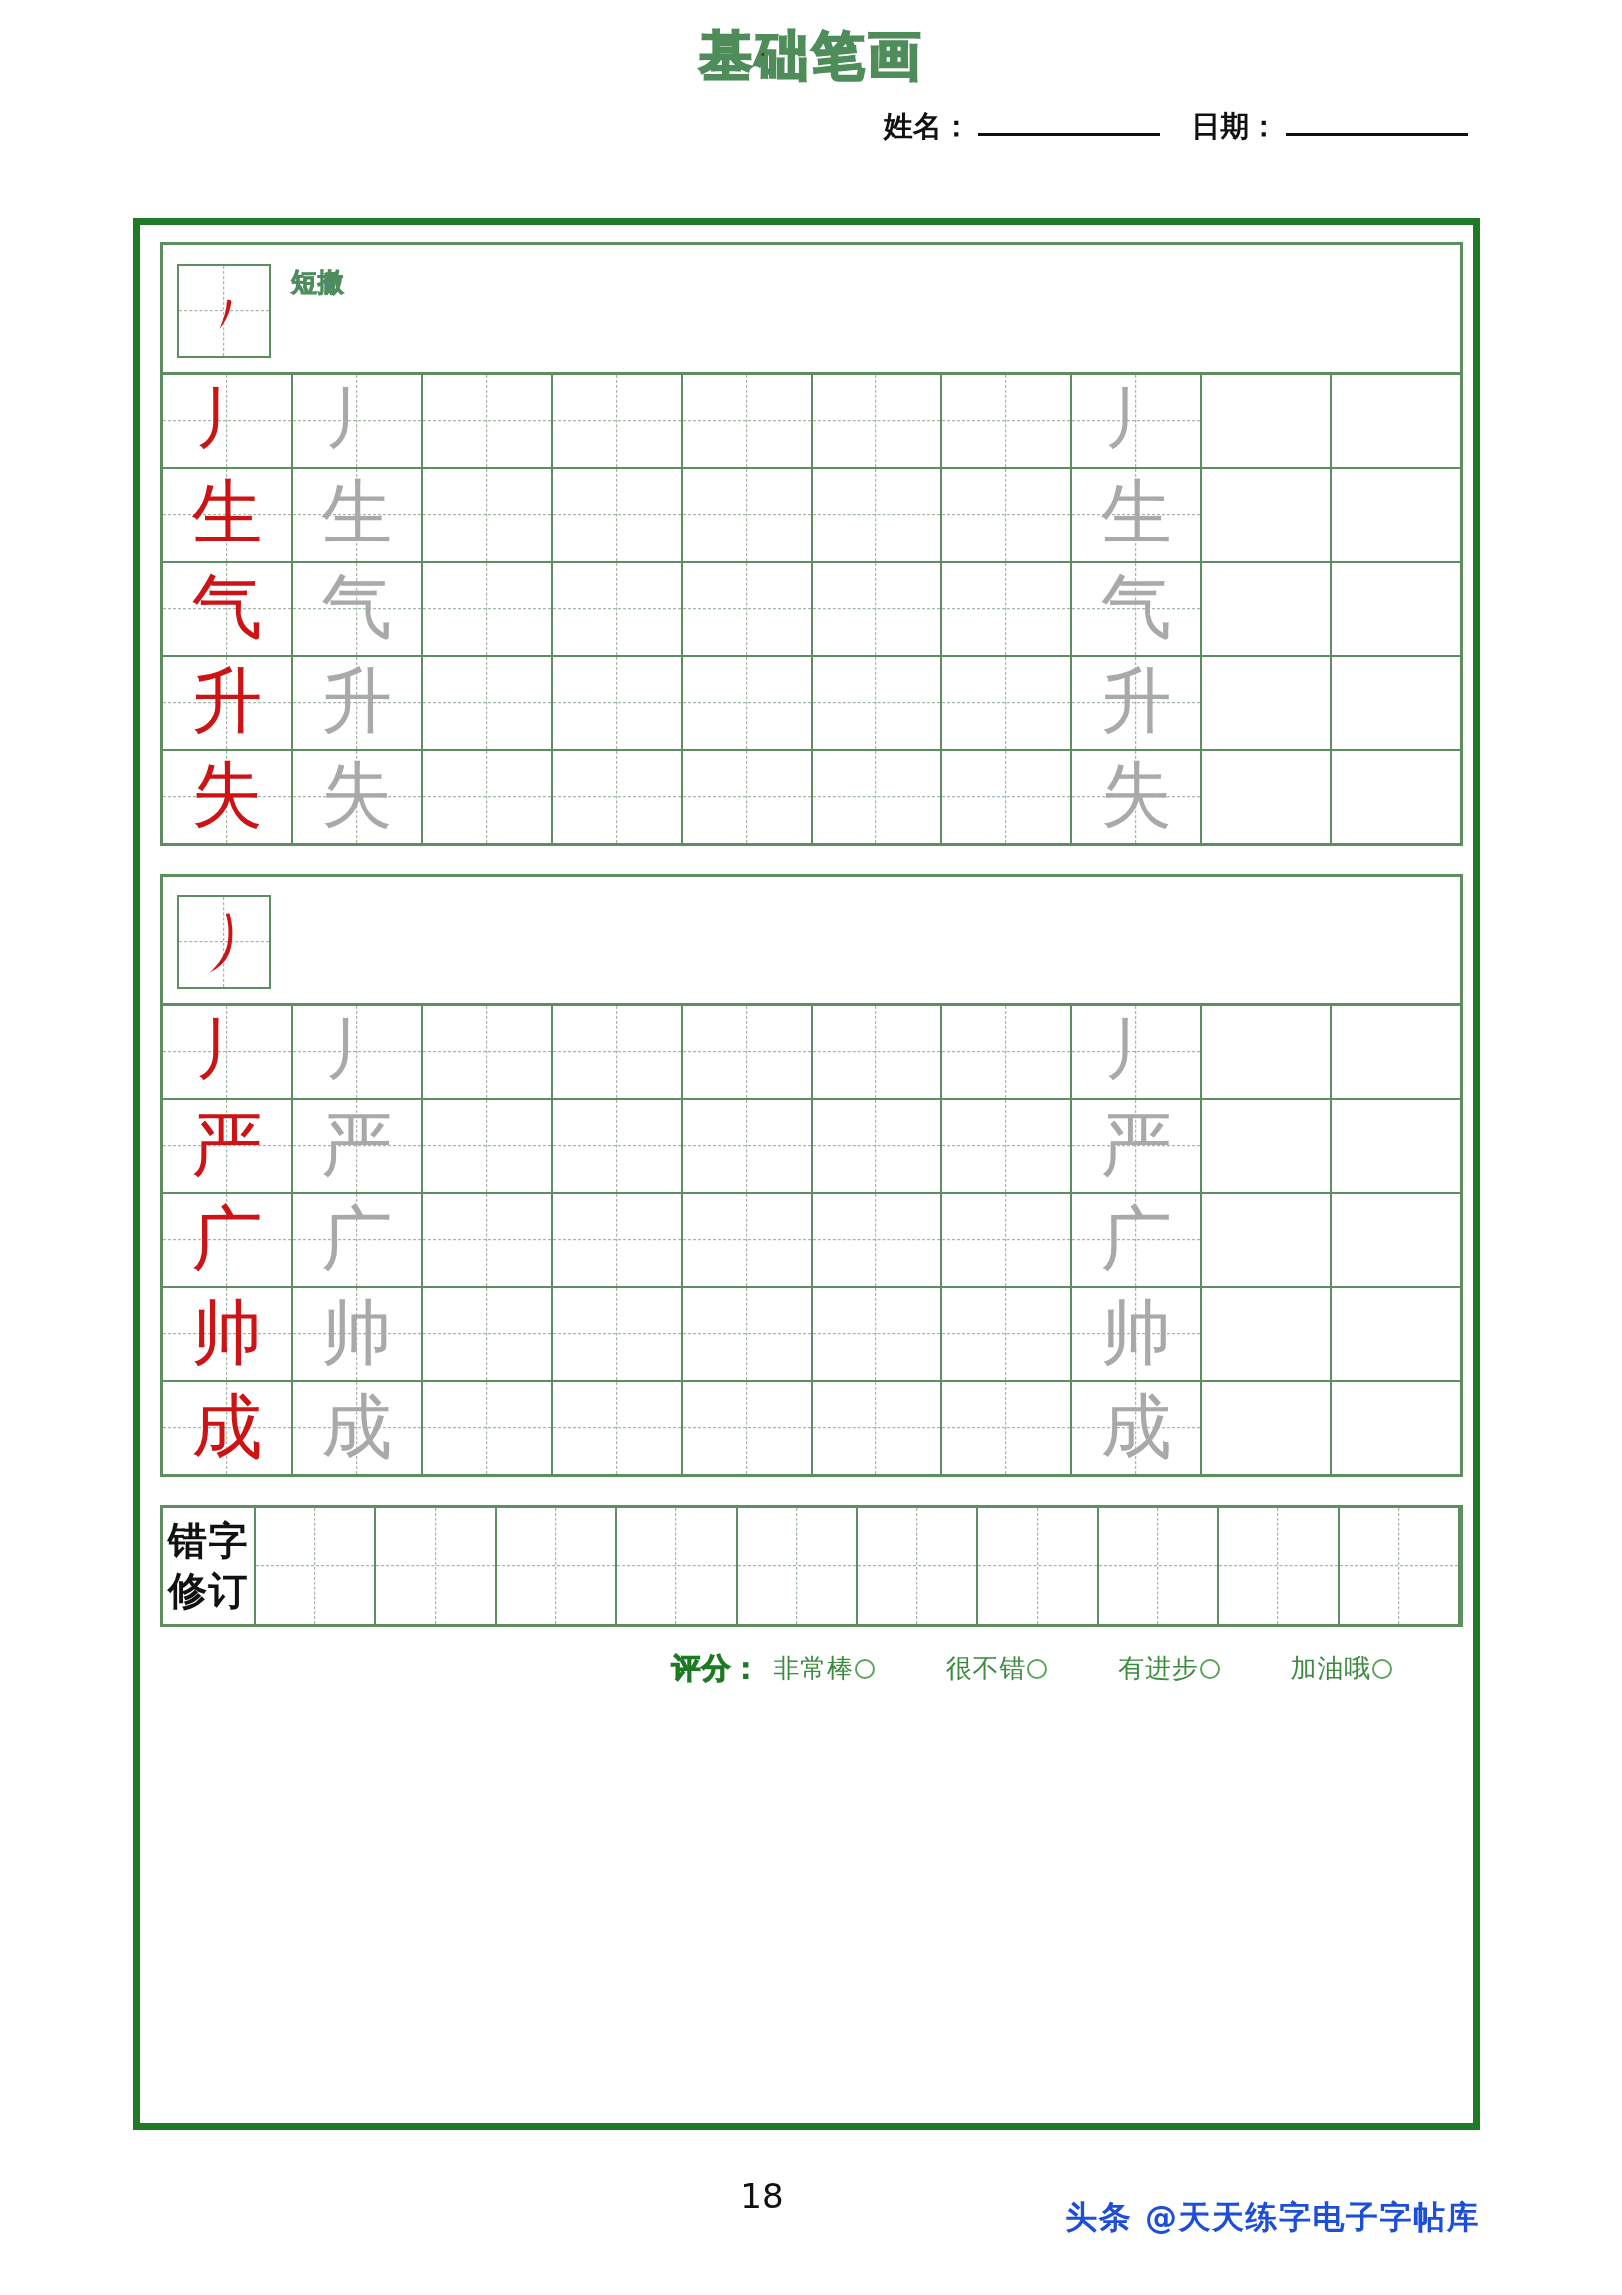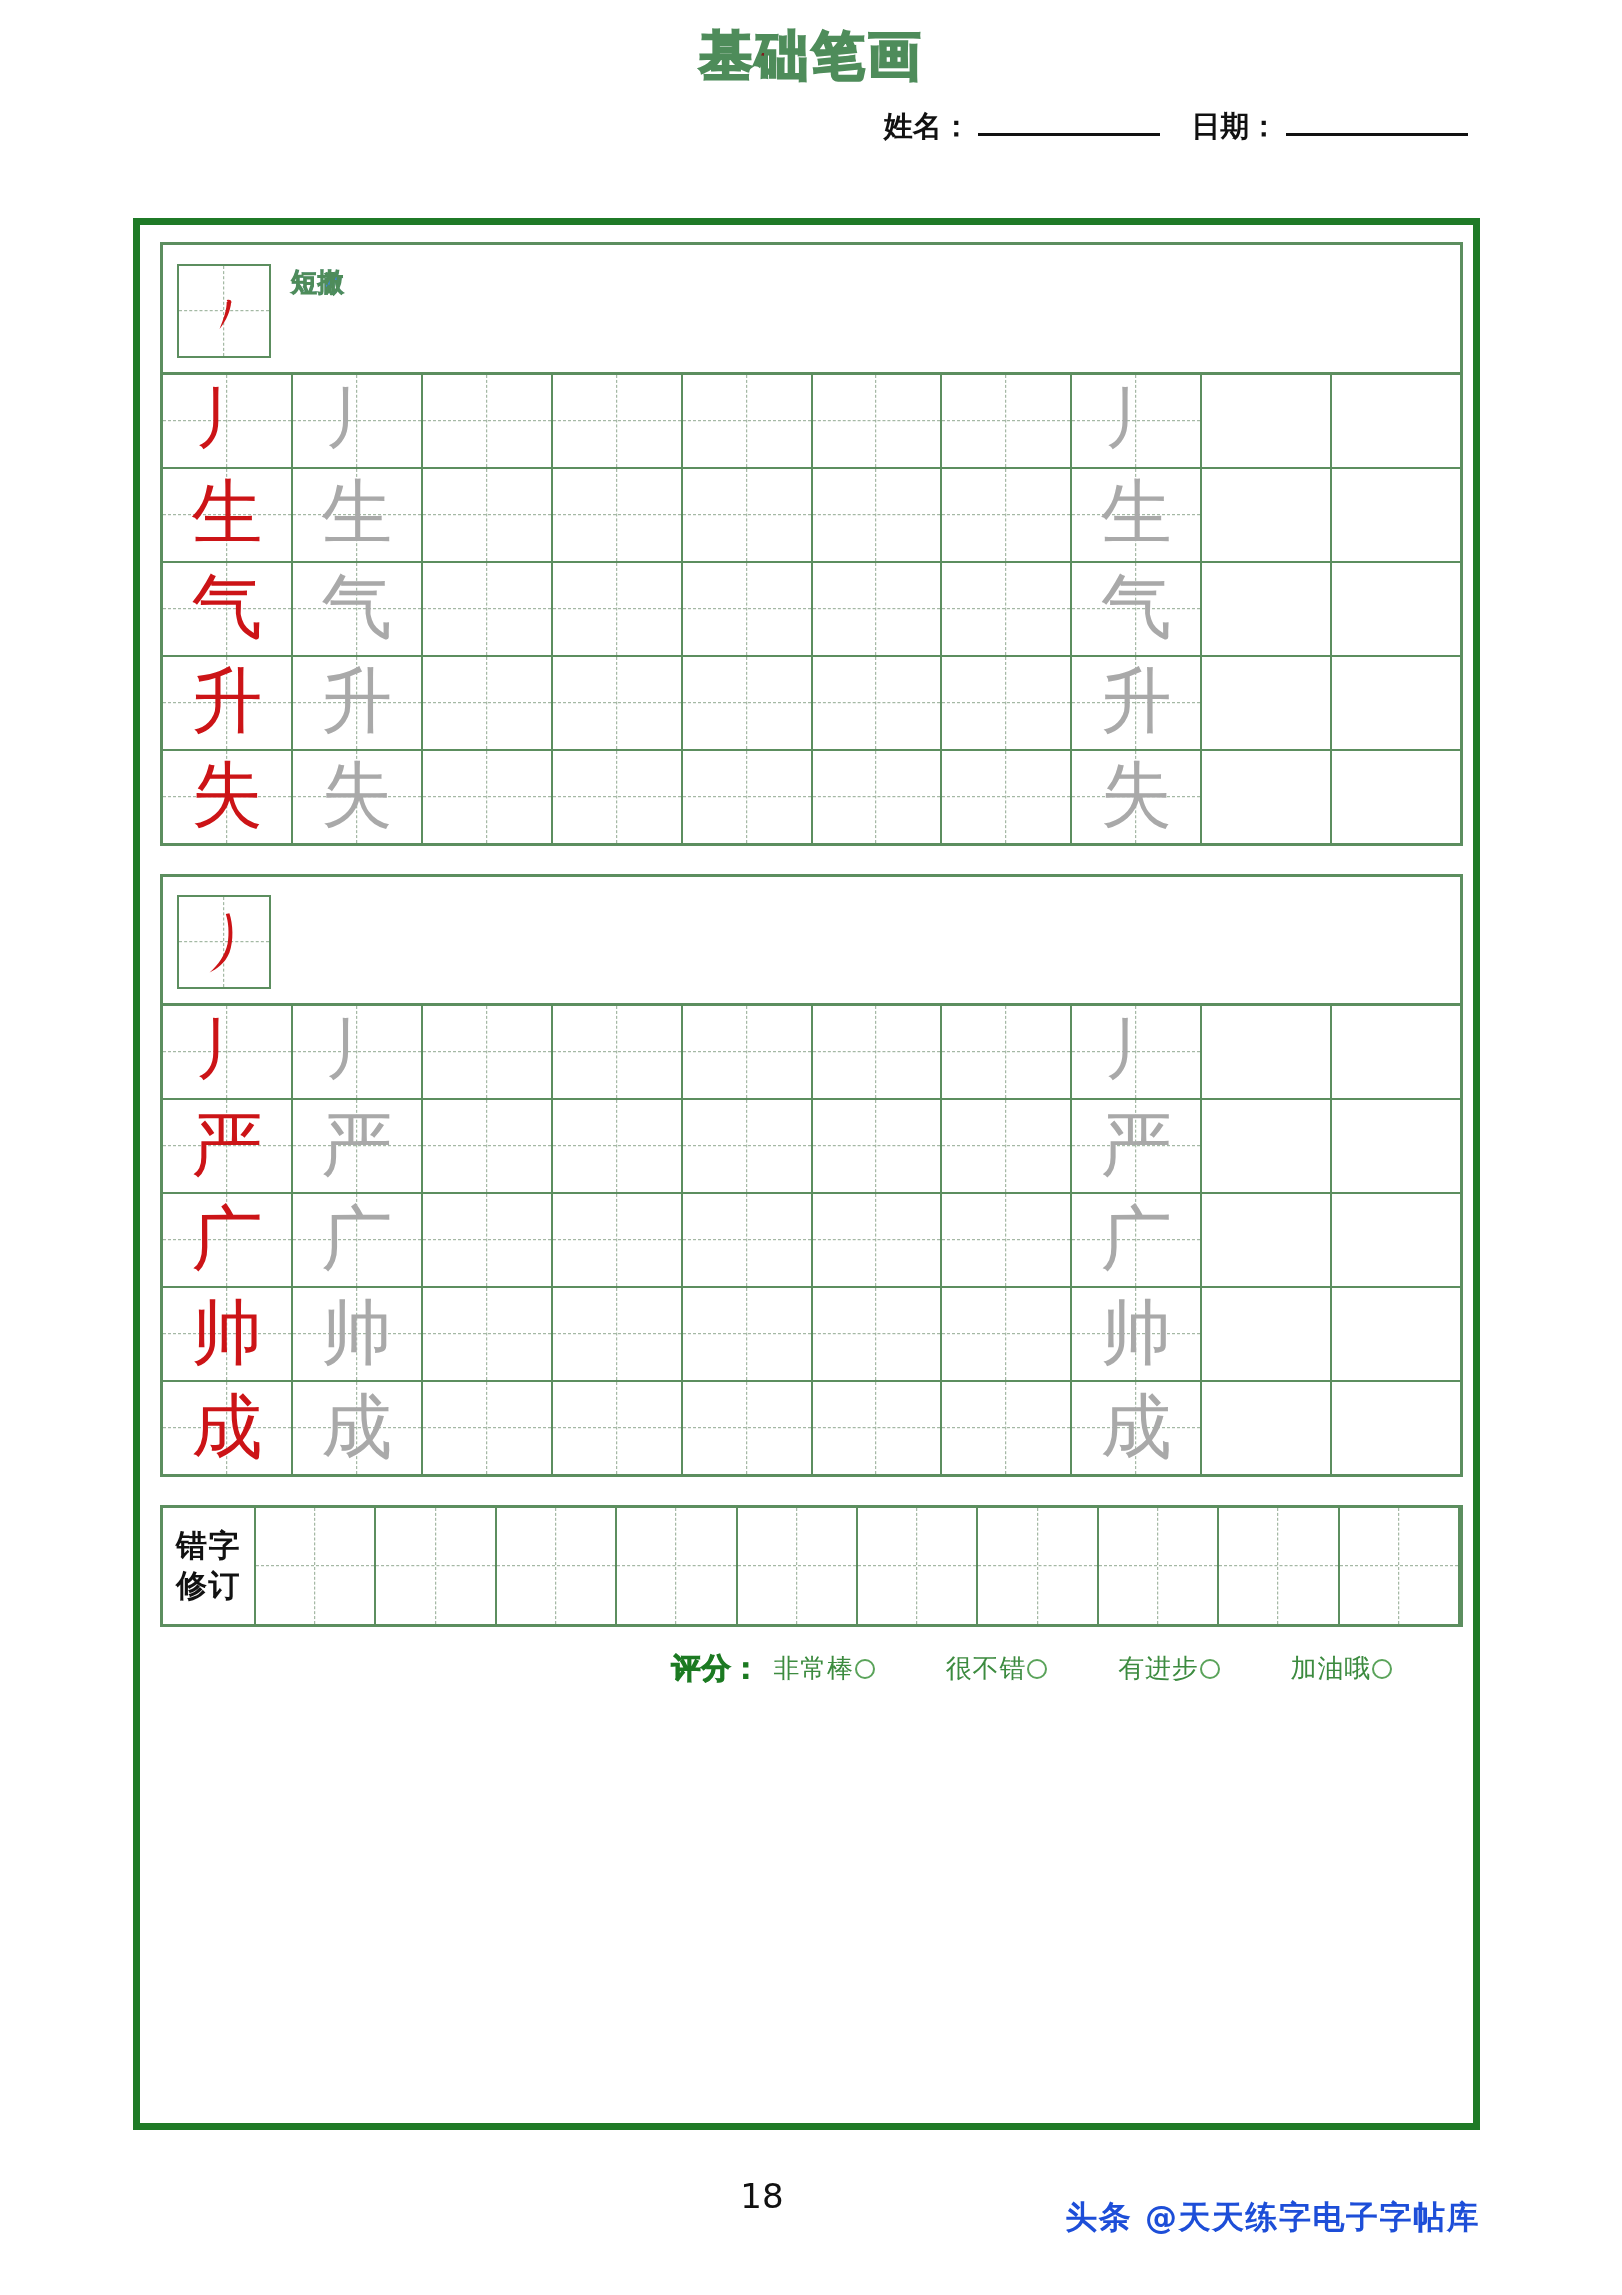--- a/index.html
+++ b/index.html
@@ -200,21 +200,21 @@
     display: flex;
     height: 122px;
   }
   .correction-label {
     flex: 0 0 91px;
     display: flex;
     flex-direction: column;
     align-items: center;
     justify-content: center;
     font-family: "DejaVu Sans", sans-serif;
-    font-size: 31px;
+    font-size: 39px;
     font-weight: 700;
     color: #111111;
     line-height: 1.28;
     border-right: 2.3px solid #5c8e5f;
     letter-spacing: 1.5px;
     text-align: center;
   }
   .correction-cells {
     flex: 1 1 auto;
     display: flex;

